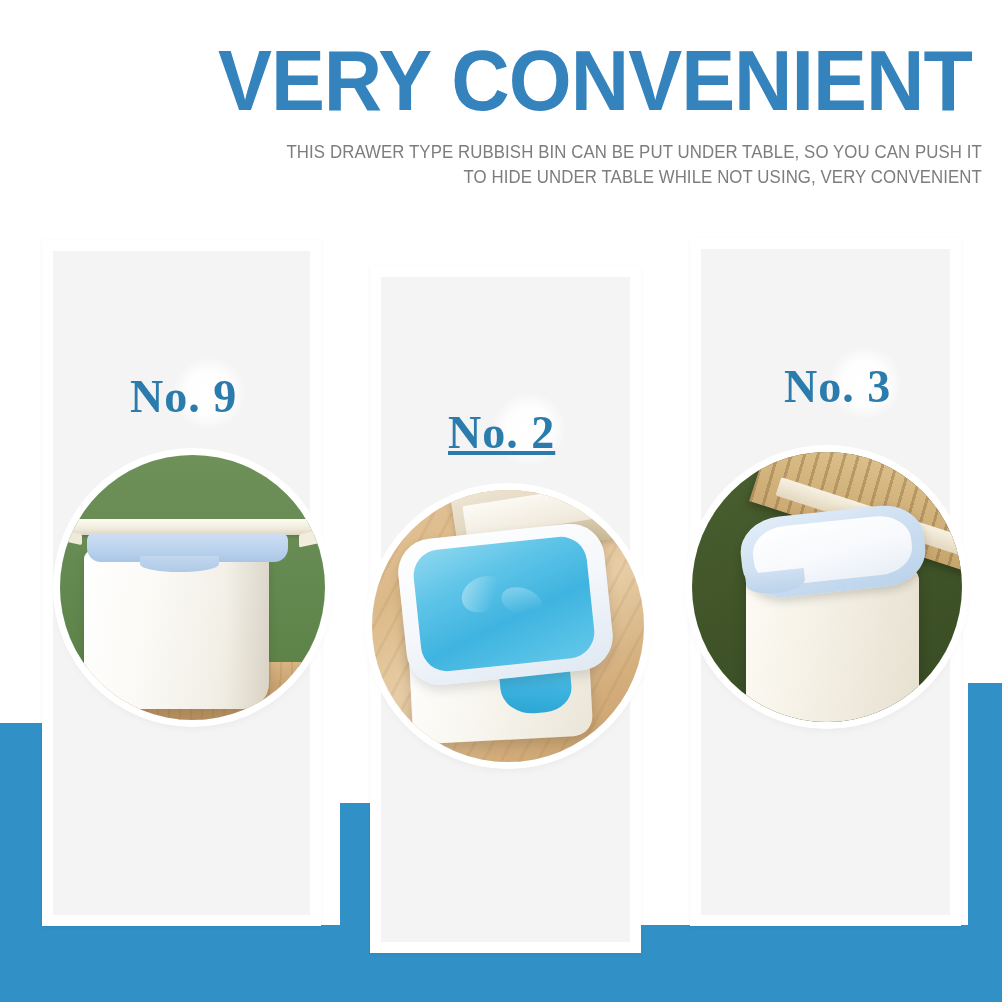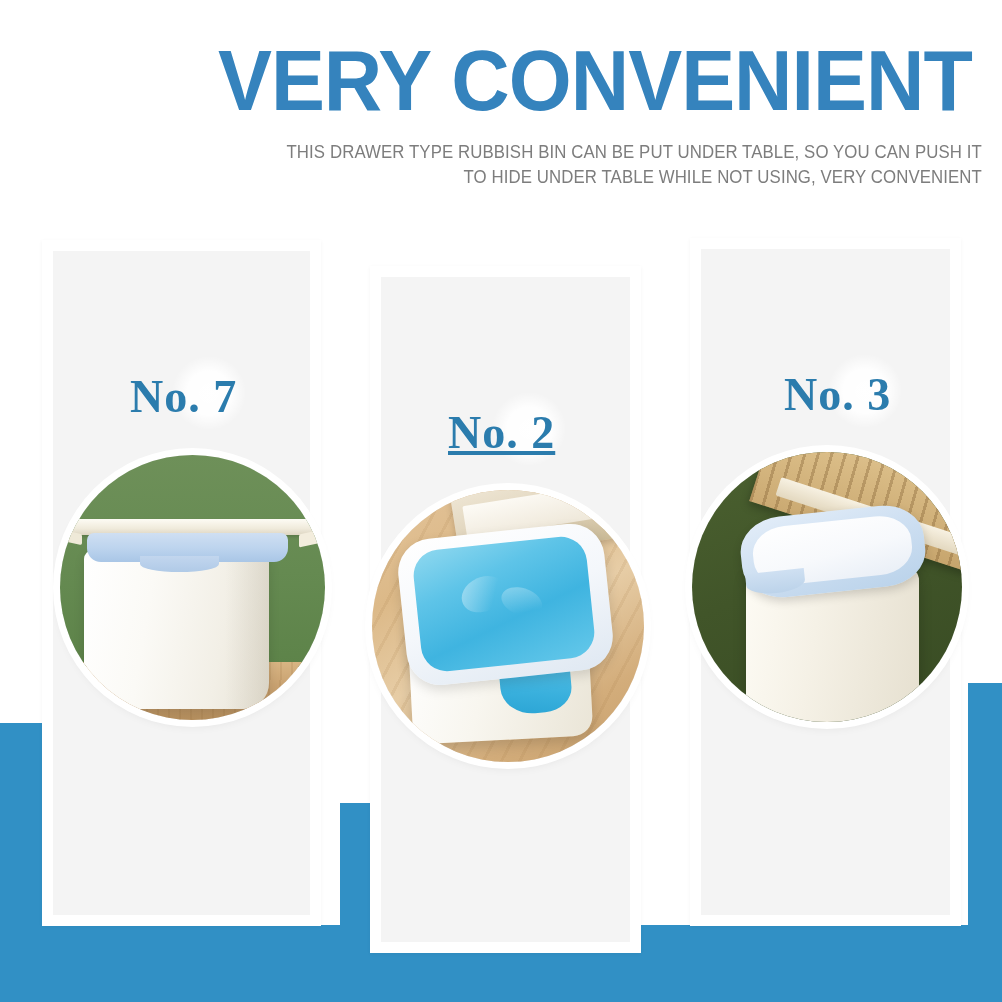--- a/index.html
+++ b/index.html
@@ -75,21 +75,21 @@
     position:absolute;
     width:74px;height:74px;
     border-radius:50%;
     background:radial-gradient(circle, rgba(255,255,255,0.98) 0%, rgba(255,255,255,0.92) 42%, rgba(255,255,255,0) 71%);
     z-index:-1;
   }
   #num-1{left:130px; top:370px;}
   #num-1 .glow{left:42px; top:-14px;}
   #num-2{left:448px; top:406px;text-decoration:underline;}
   #num-2 .glow{left:44px; top:-14px;}
-  #num-3{left:784px; top:368px;}
+  #num-3{left:784px; top:360px;}
   #num-3 .glow{left:44px; top:-14px;}
 
   
   .photo{
     position:absolute;
     border-radius:50%;
     overflow:hidden;
     box-shadow:0 0 0 7px #ffffff, 0 4px 12px rgba(0,0,0,0.11);
     z-index:5;
   }
@@ -242,21 +242,21 @@
       <div class="p3-woodedge"></div>
       <div class="p3-body"></div>
       <div class="p3-lid"></div>
       <div class="p3-lidtop"></div>
       <div class="p3-handle"></div>
     </div>
   </div>
 
   <div class="numlabel" id="num-1">
     <span class="glow"></span>
-    <span>No. 7</span>
+    <span>No. 9</span>
   </div>
   <div class="numlabel" id="num-2">
     <span class="glow"></span>
     <span>No. 2</span>
   </div>
   <div class="numlabel" id="num-3">
     <span class="glow"></span>
     <span>No. 3</span>
   </div>
 

